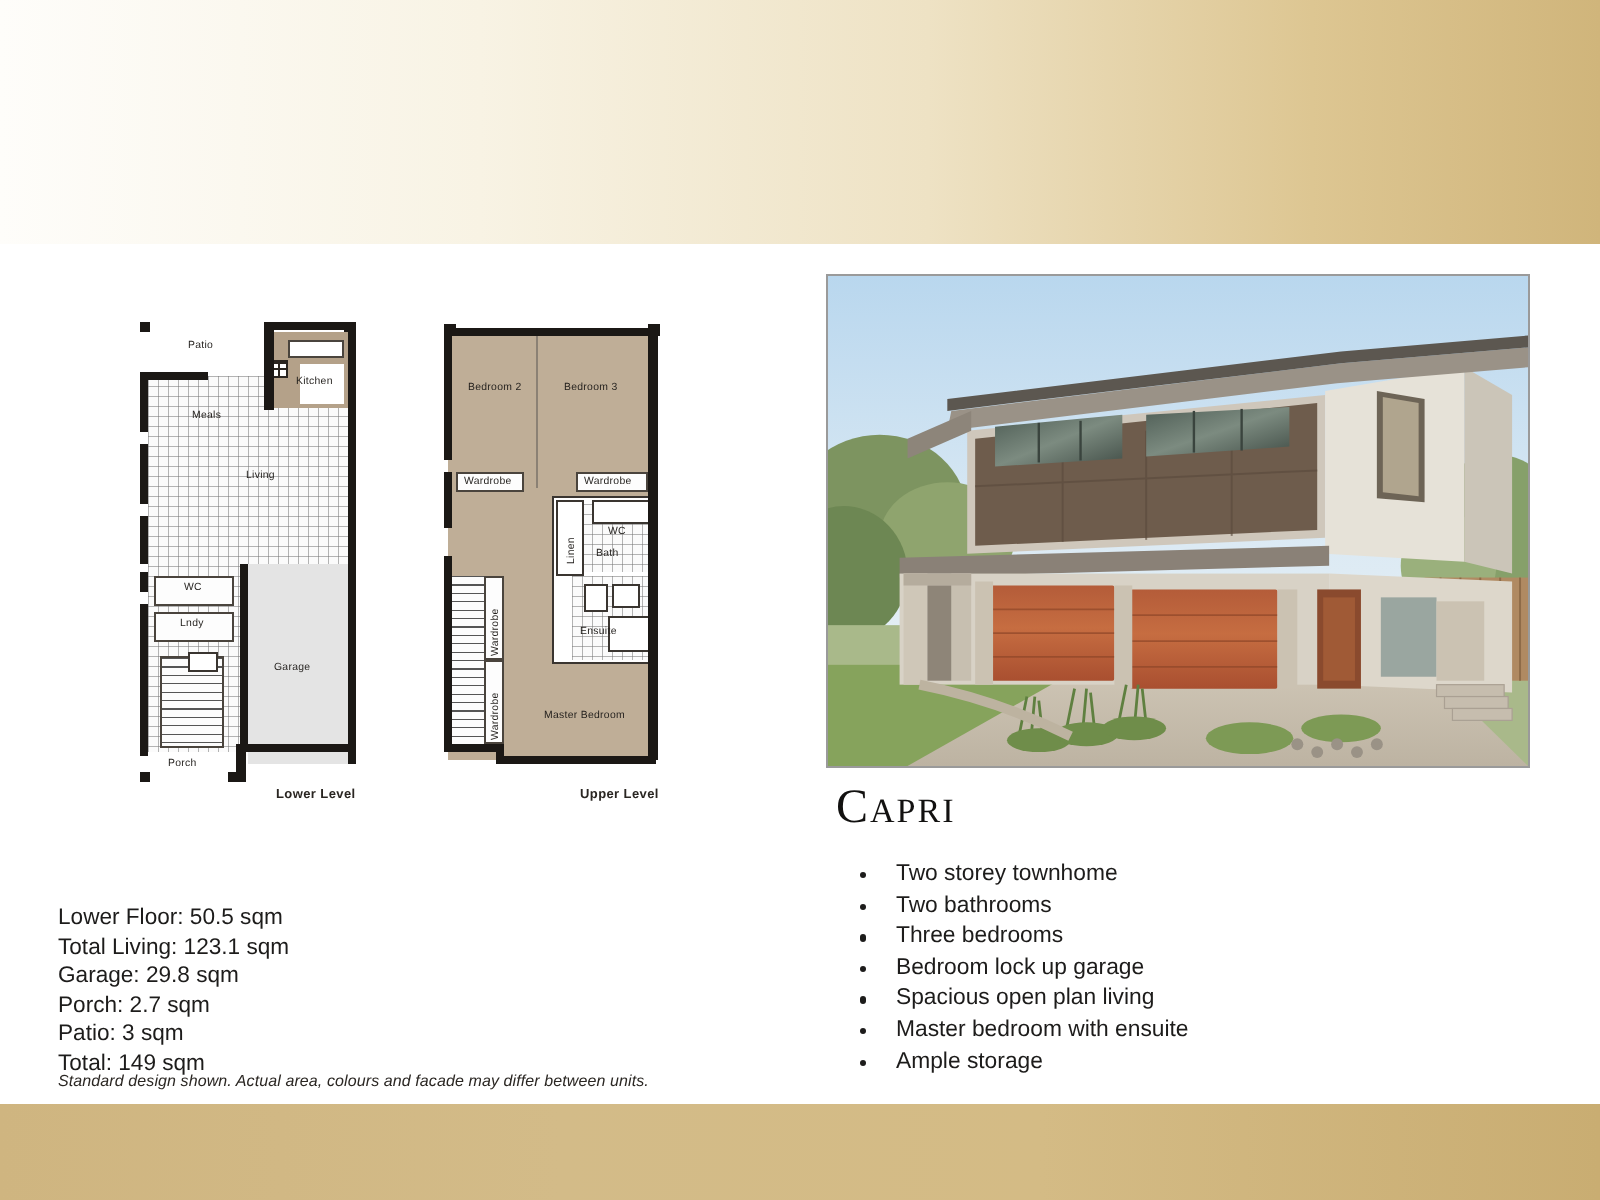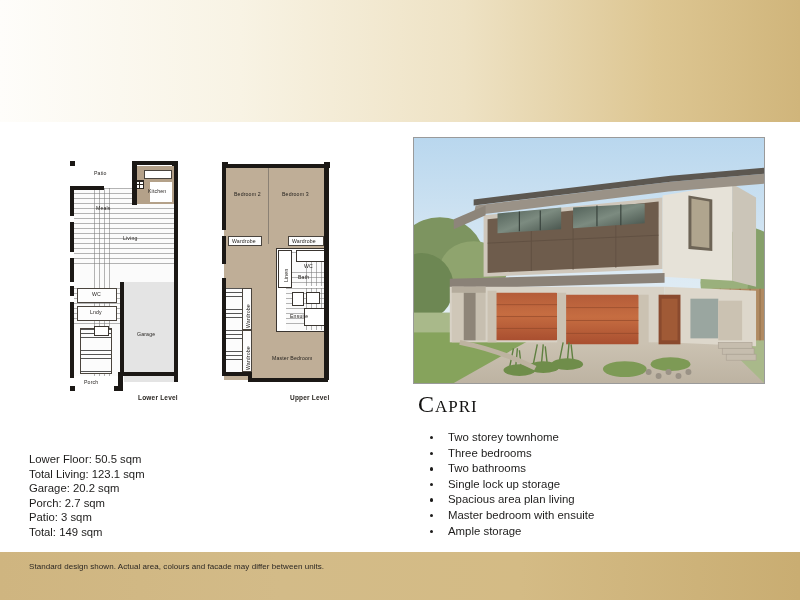--- a/index.html
+++ b/index.html
@@ -170,25 +170,26 @@
     font-size: 11.3px;
     line-height: 14.6px;
     color: #1d1c1b;
     white-space: nowrap;
   }
   #specs .spec.bold { font-weight: normal; }
 
   
   #disclaimer {
     position: absolute;
-    left: 29px; top: 562px;
+    left: 29px; top: 536px;
     font-size: 8px;
     color: #2b2723;
     letter-spacing: .05px;
     white-space: nowrap;
+    font-style: italic;
   }
 </style>
 </head>
 <body>
 
 <div id="page">
 
   <div id="header-band"></div>
 
   <div id="content-panel"></div>
@@ -433,32 +434,32 @@
         <circle cx="266" cy="240" r="3"></circle>
         <circle cx="276" cy="236" r="3"></circle>
       </g>
     </svg>
   </div>
 
   <div id="capri-title">Capri</div>
 
   <ul id="features">
     <li>Two storey townhome</li>
+    <li>Two bathrooms</li>
     <li>Three bedrooms</li>
-    <li>Two bathrooms</li>
-    <li>Single lock up storage</li>
-    <li>Spacious area plan living</li>
+    <li>Bedroom lock up garage</li>
+    <li>Spacious open plan living</li>
     <li>Master bedroom with ensuite</li>
     <li>Ample storage</li>
   </ul>
 
   <div id="specs">
     <div class="spec">Lower Floor: 50.5 sqm</div>
     <div class="spec bold">Total Living: 123.1 sqm</div>
-    <div class="spec">Garage: 20.2 sqm</div>
+    <div class="spec">Garage: 29.8 sqm</div>
     <div class="spec">Porch: 2.7 sqm</div>
     <div class="spec">Patio: 3 sqm</div>
     <div class="spec bold">Total: 149 sqm</div>
   </div>
 
   <div id="disclaimer">Standard design shown. Actual area, colours and facade may differ between units.</div>
 
 </div>
 
 </body></html>

